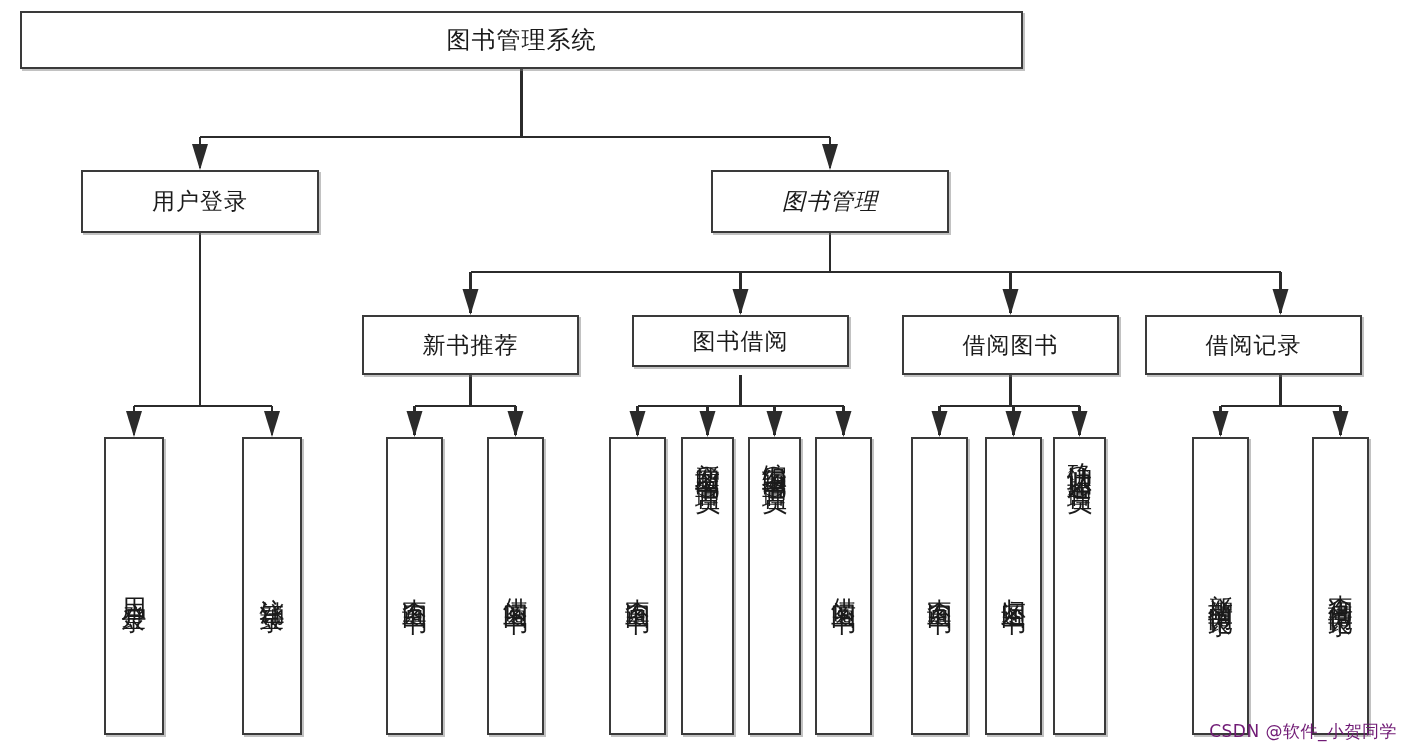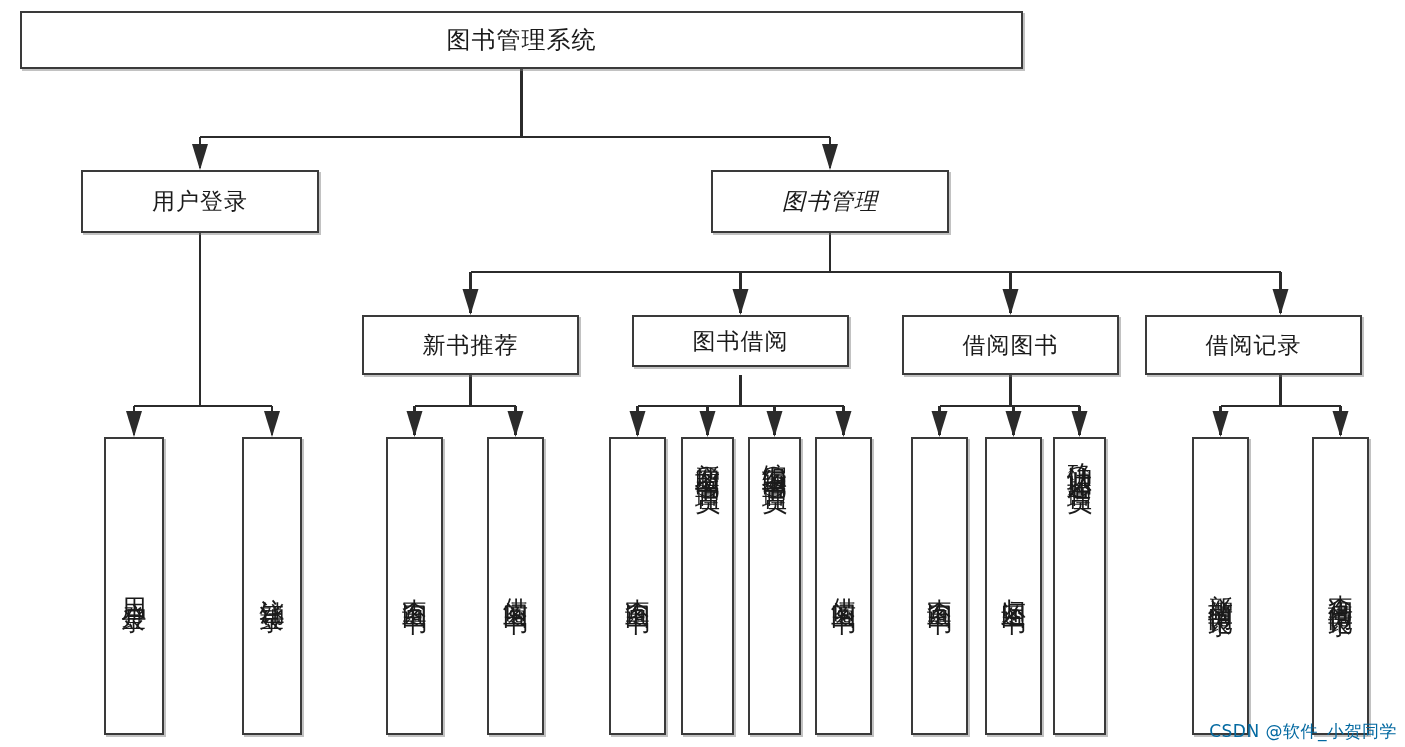--- a/index.html
+++ b/index.html
@@ -68,21 +68,21 @@
   }
   .node.v.center {
     align-items: center;
     padding-top: 0;
   }
   #watermark {
     position: absolute;
     right: 8px;
     bottom: 4px;
     font-size: 17px;
-    color: #0369a1;
+    color: #701a75;
     letter-spacing: 0.5px;
     z-index: 5;
     white-space: nowrap;
     font-family: "DejaVu Sans", "Liberation Sans", sans-serif;
   }
 </style>
 </head>
 <body>
 
 <div id="canvas">

